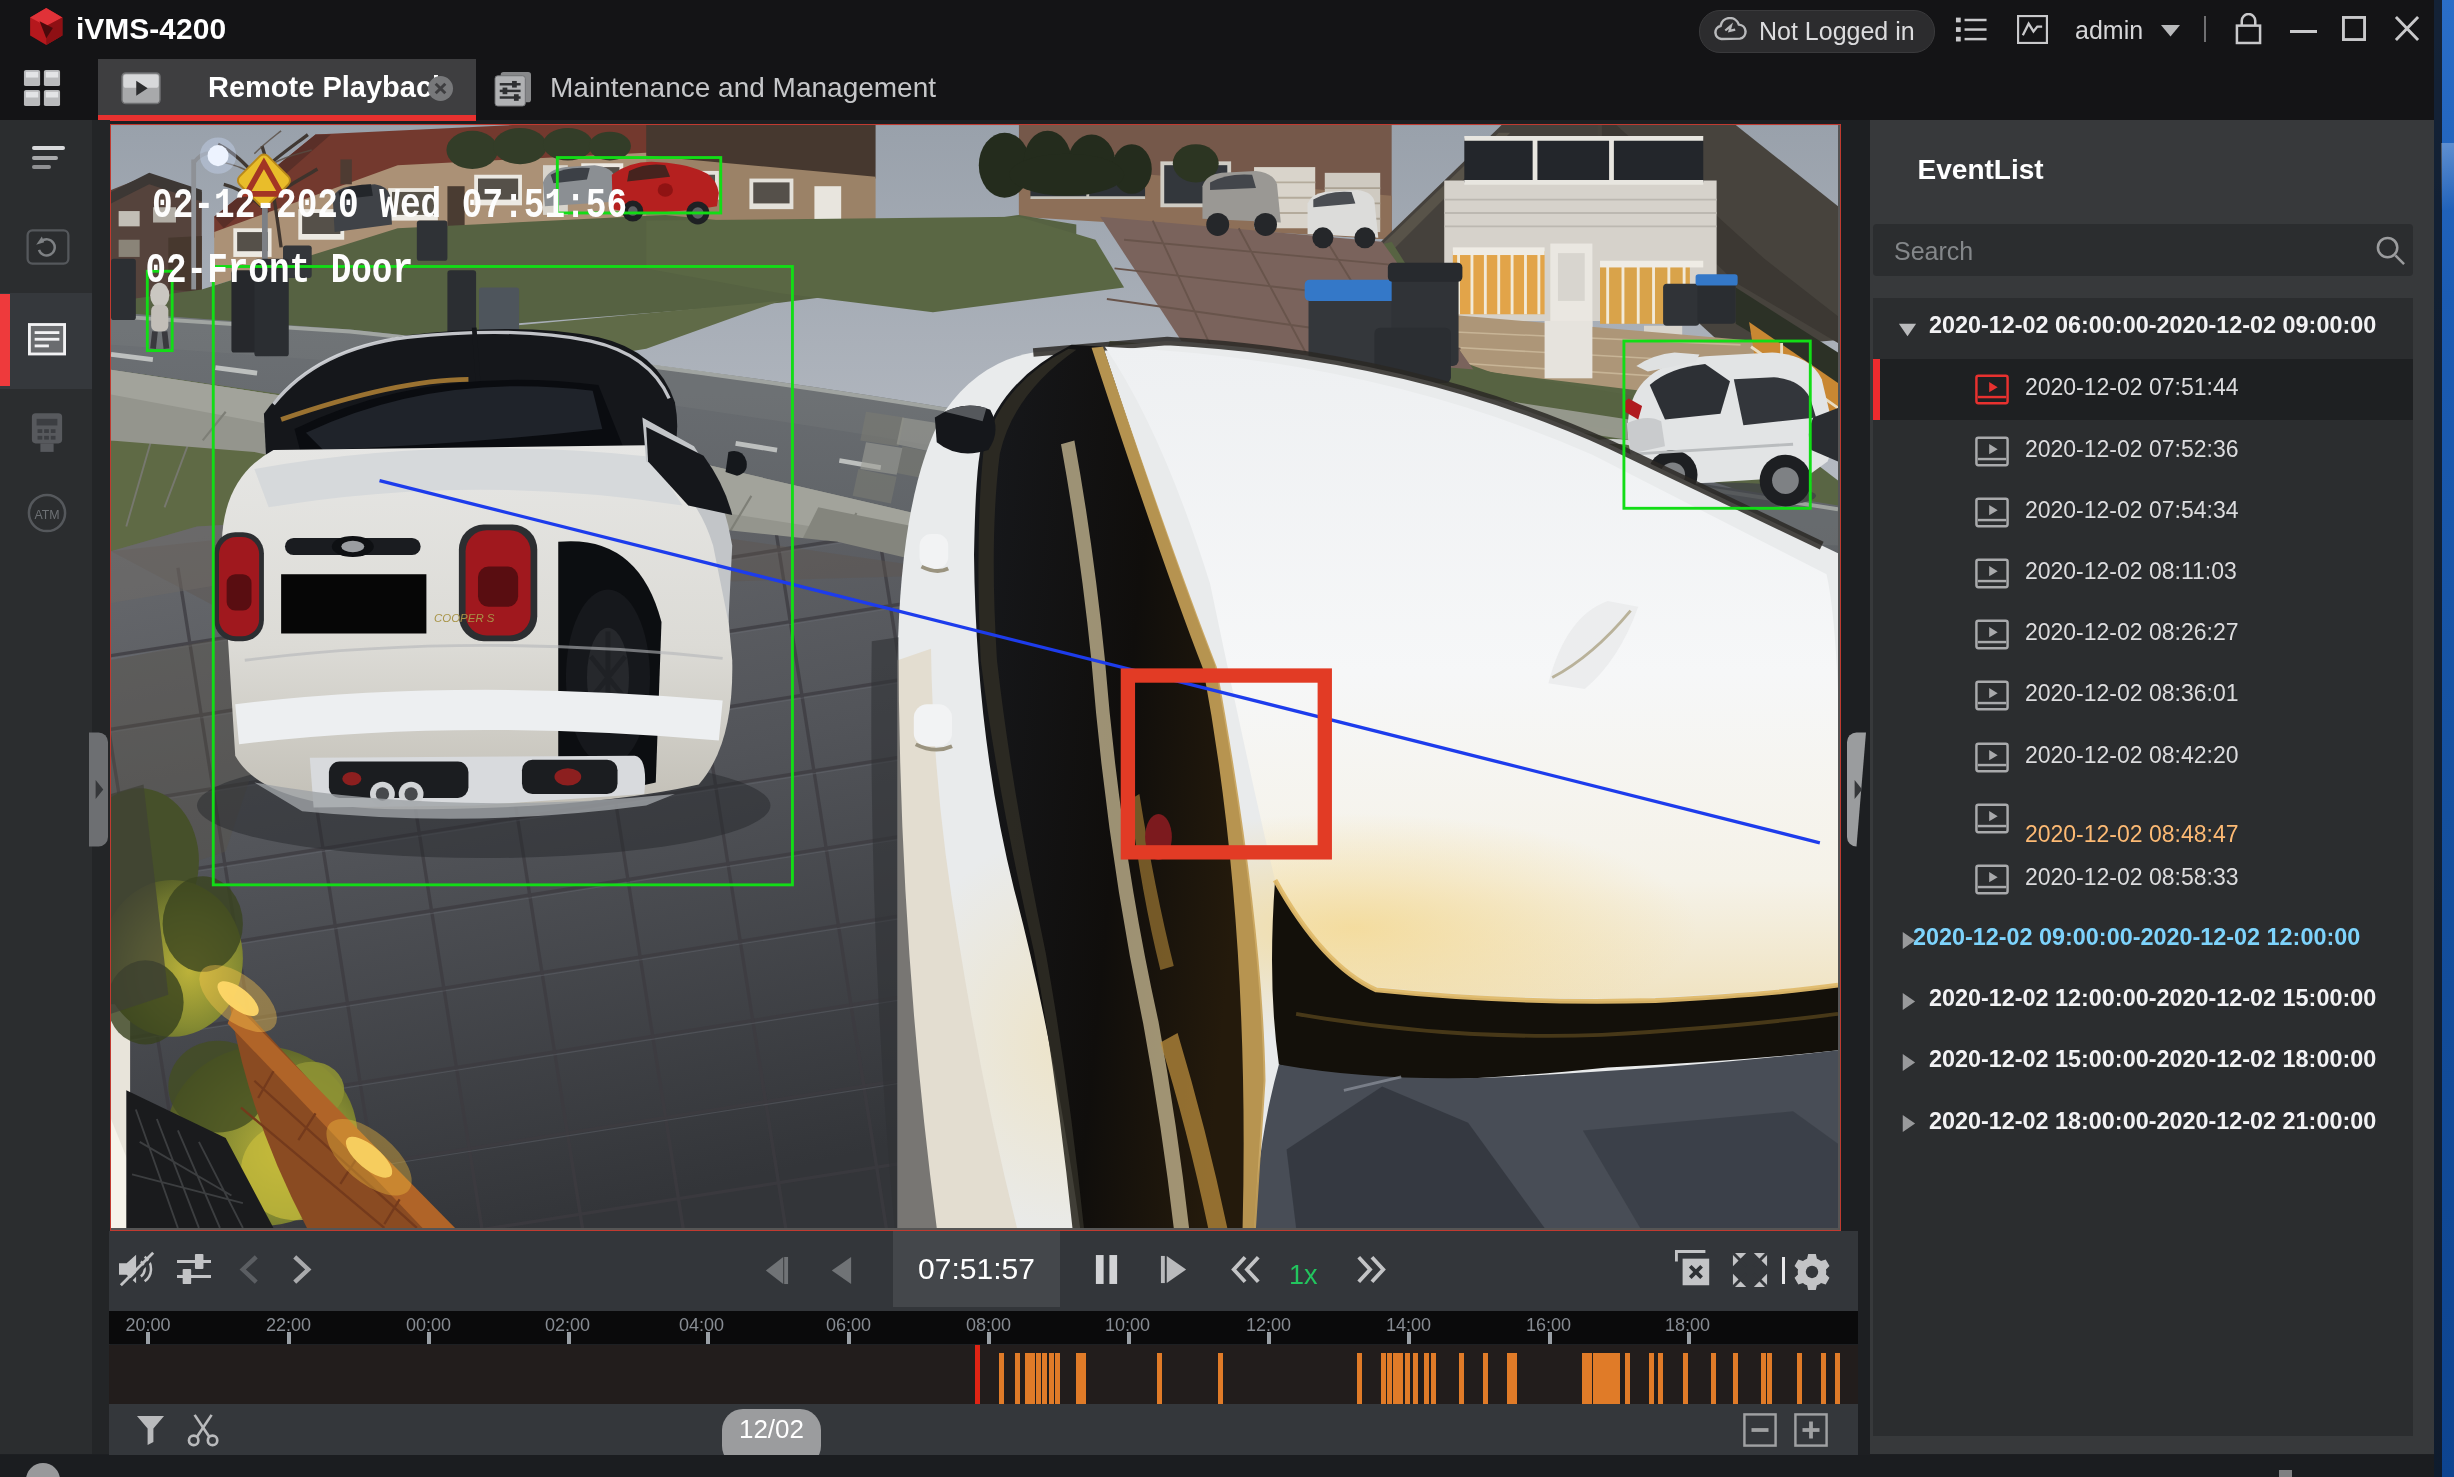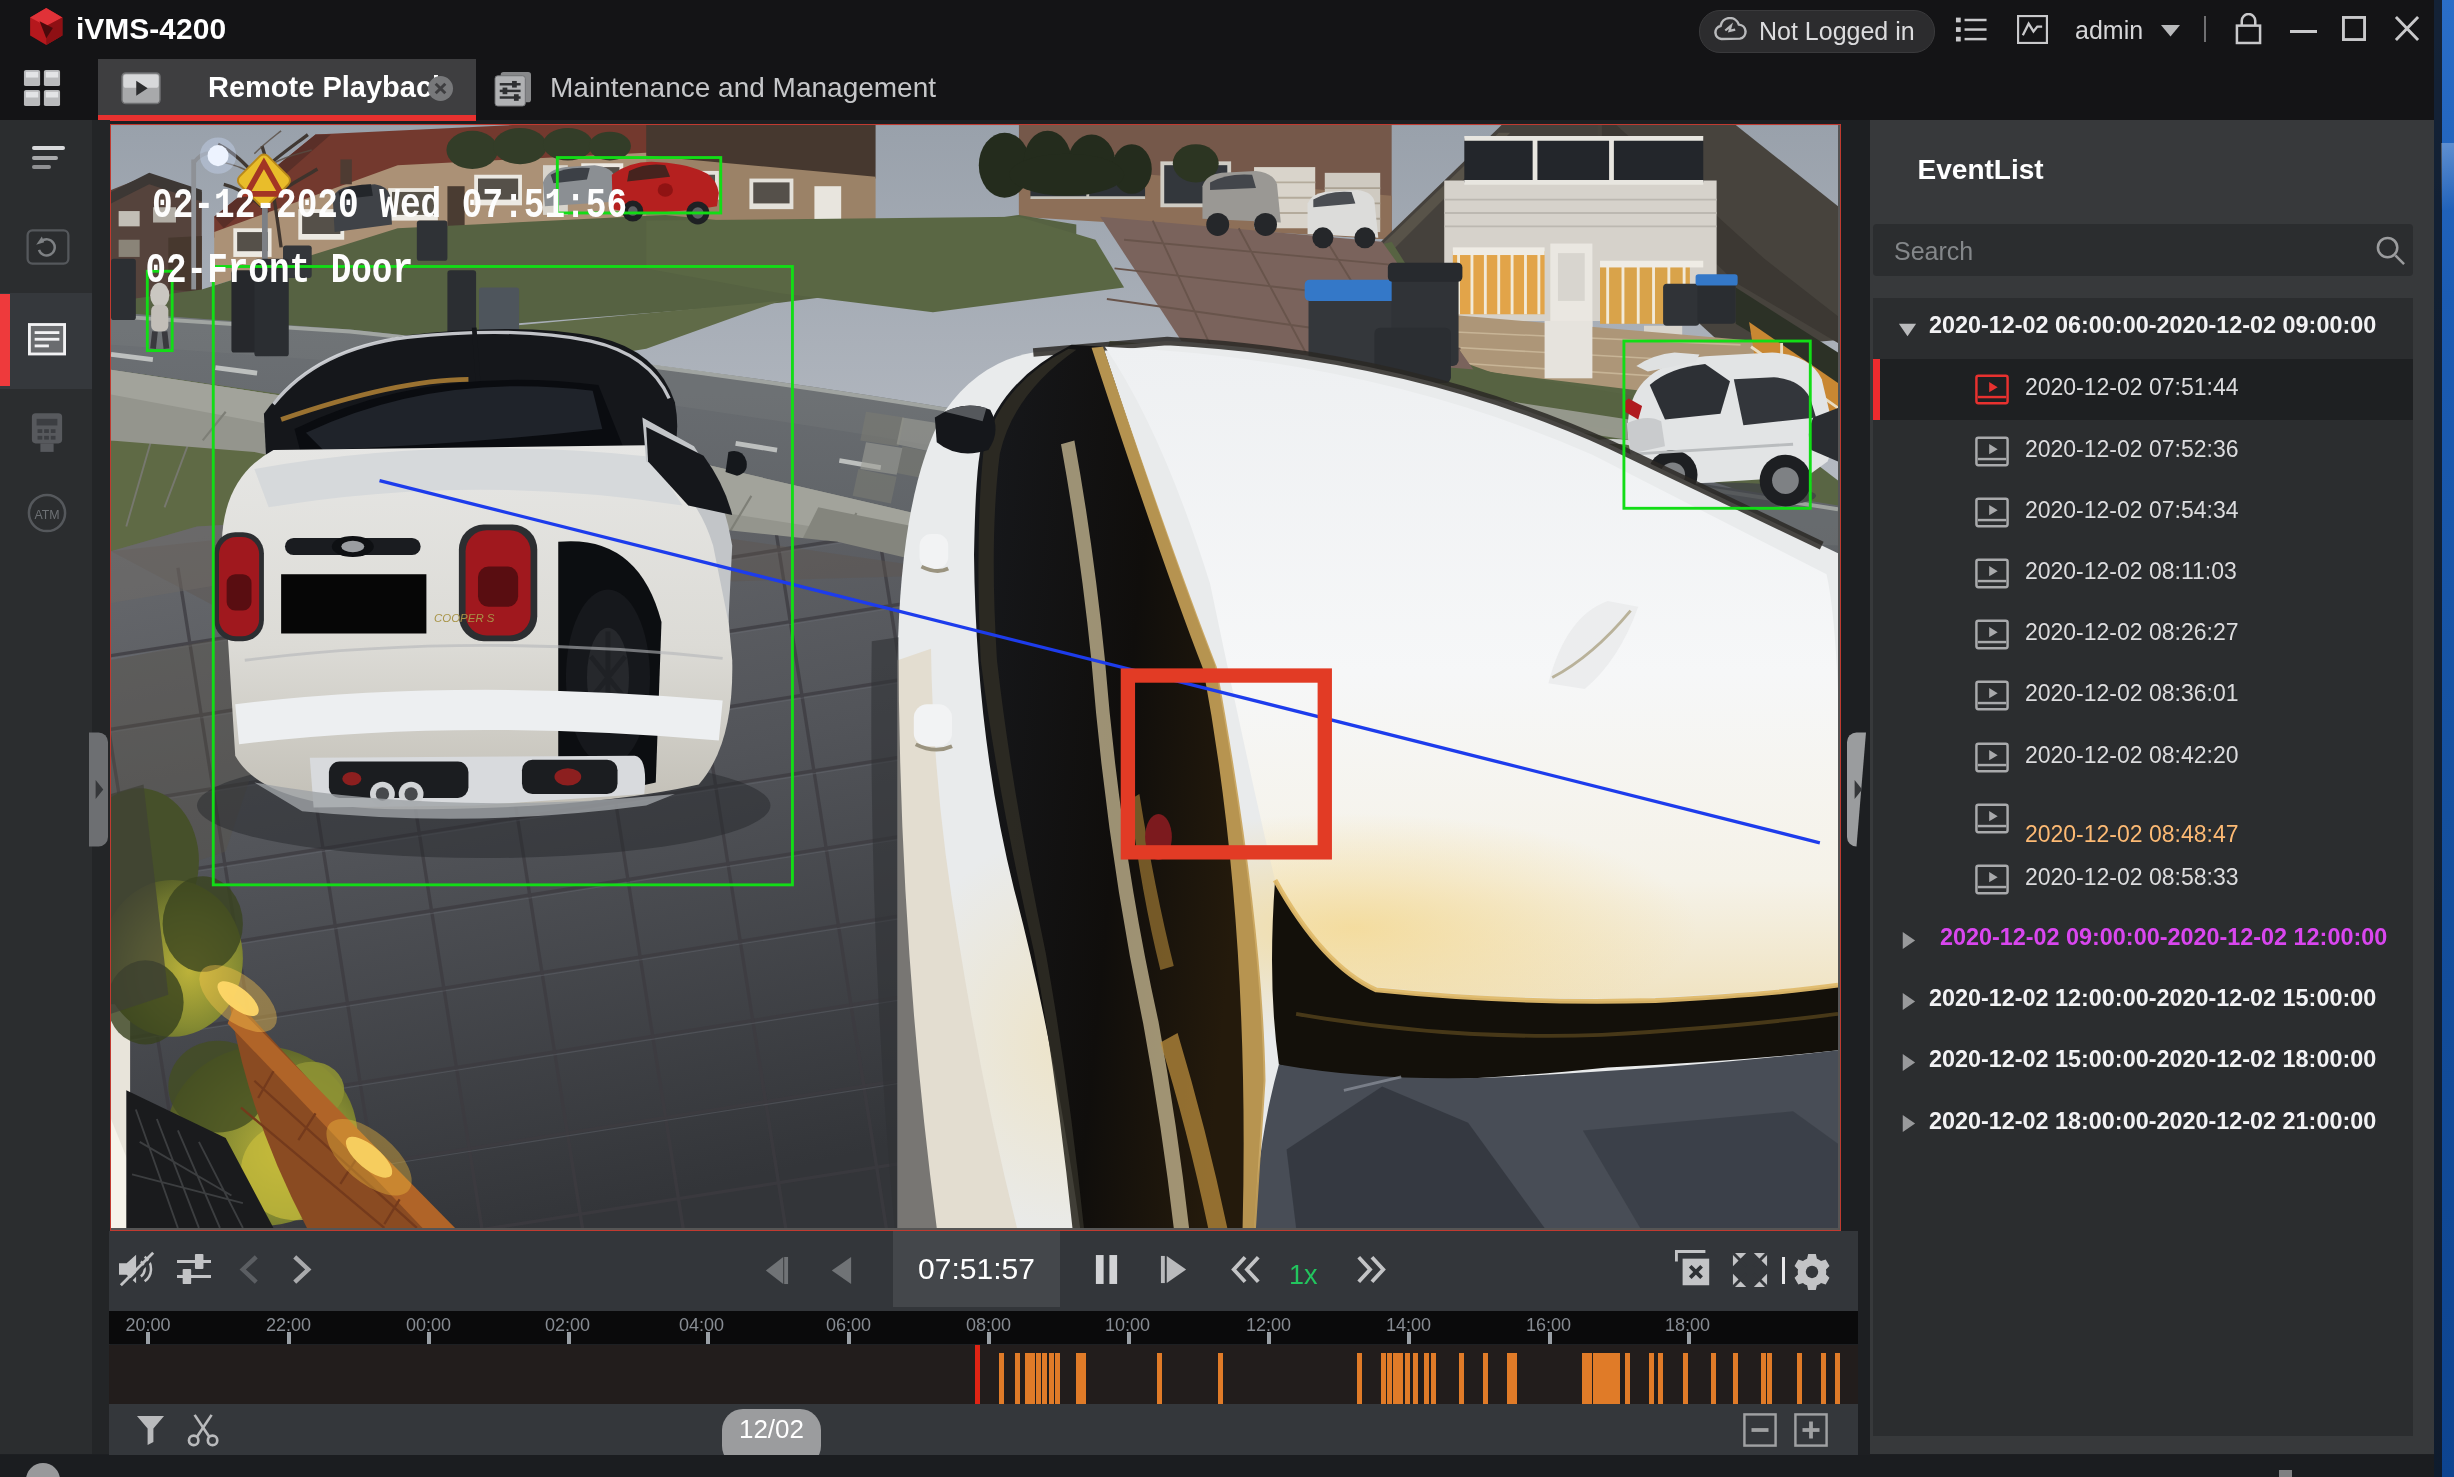--- a/index.html
+++ b/index.html
@@ -833,21 +833,21 @@
           <g stroke="#a9aaac" stroke-width="2.6" fill="none">
             <rect x="1.5" y="1.5" width="33" height="29" rx="2"></rect>
             <path d="M3 24 H33"></path>
           </g>
           <polygon points="15,8 24,13.5 15,19" fill="#a9aaac"></polygon>
         </svg>
       <div class="abs" style="left:152px;top:566px;color:#dcdcde;font-size:23px;white-space:nowrap;font-family:'Liberation Sans',sans-serif;">2020-12-02 08:58:33</div>
       <svg class="abs" style="left:24px;top:632px" width="21" height="21" viewBox="0 0 22 22">
           <polygon points="6,2 19,11 6,20" fill="#98999b"></polygon>
         </svg>
-      <div class="abs" style="left:67px;top:626px;color:#d946ef;font-size:23.4px;font-weight:bold;white-space:nowrap;font-family:'Liberation Sans',sans-serif;">2020-12-02 09:00:00-2020-12-02 12:00:00</div>
+      <div class="abs" style="left:40px;top:626px;color:#7dd3fc;font-size:23.4px;font-weight:bold;white-space:nowrap;font-family:'Liberation Sans',sans-serif;">2020-12-02 09:00:00-2020-12-02 12:00:00</div>
       <svg class="abs" style="left:24px;top:693px" width="21" height="21" viewBox="0 0 22 22">
           <polygon points="6,2 19,11 6,20" fill="#98999b"></polygon>
         </svg>
       <div class="abs" style="left:56px;top:687px;color:#f2f2f4;font-size:23.4px;font-weight:bold;white-space:nowrap;font-family:'Liberation Sans',sans-serif;">2020-12-02 12:00:00-2020-12-02 15:00:00</div>
       <svg class="abs" style="left:24px;top:754px" width="21" height="21" viewBox="0 0 22 22">
           <polygon points="6,2 19,11 6,20" fill="#98999b"></polygon>
         </svg>
       <div class="abs" style="left:56px;top:748px;color:#f2f2f4;font-size:23.4px;font-weight:bold;white-space:nowrap;font-family:'Liberation Sans',sans-serif;">2020-12-02 15:00:00-2020-12-02 18:00:00</div>
       <svg class="abs" style="left:24px;top:815px" width="21" height="21" viewBox="0 0 22 22">
           <polygon points="6,2 19,11 6,20" fill="#98999b"></polygon>

